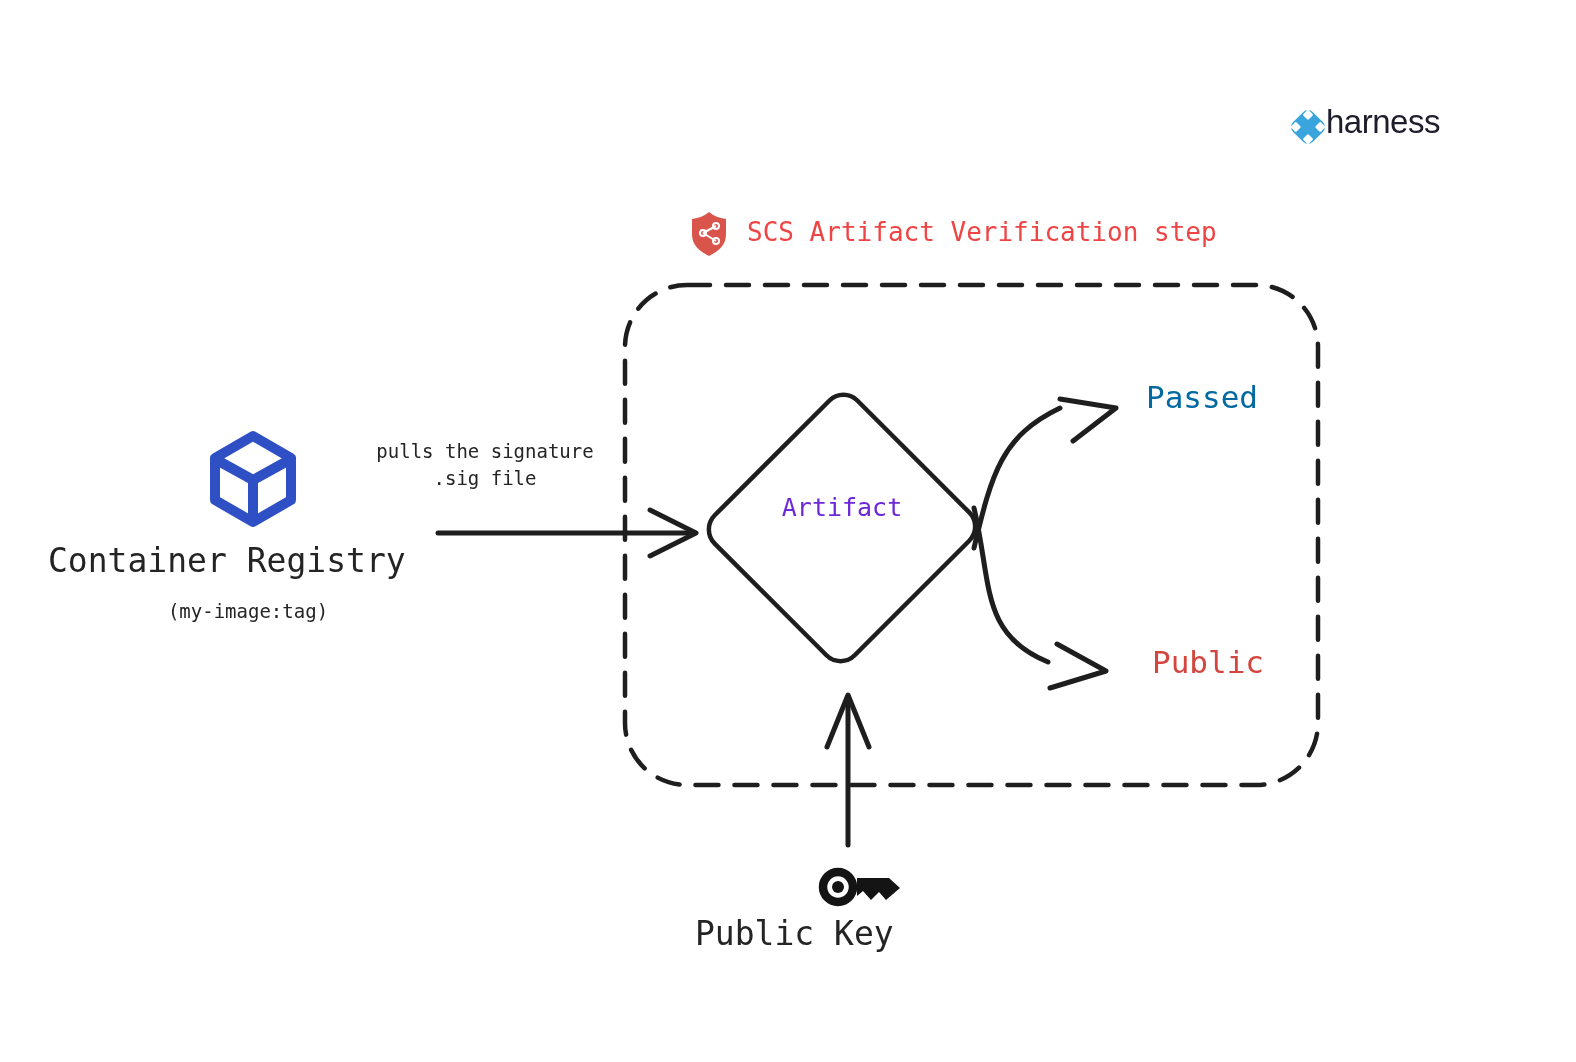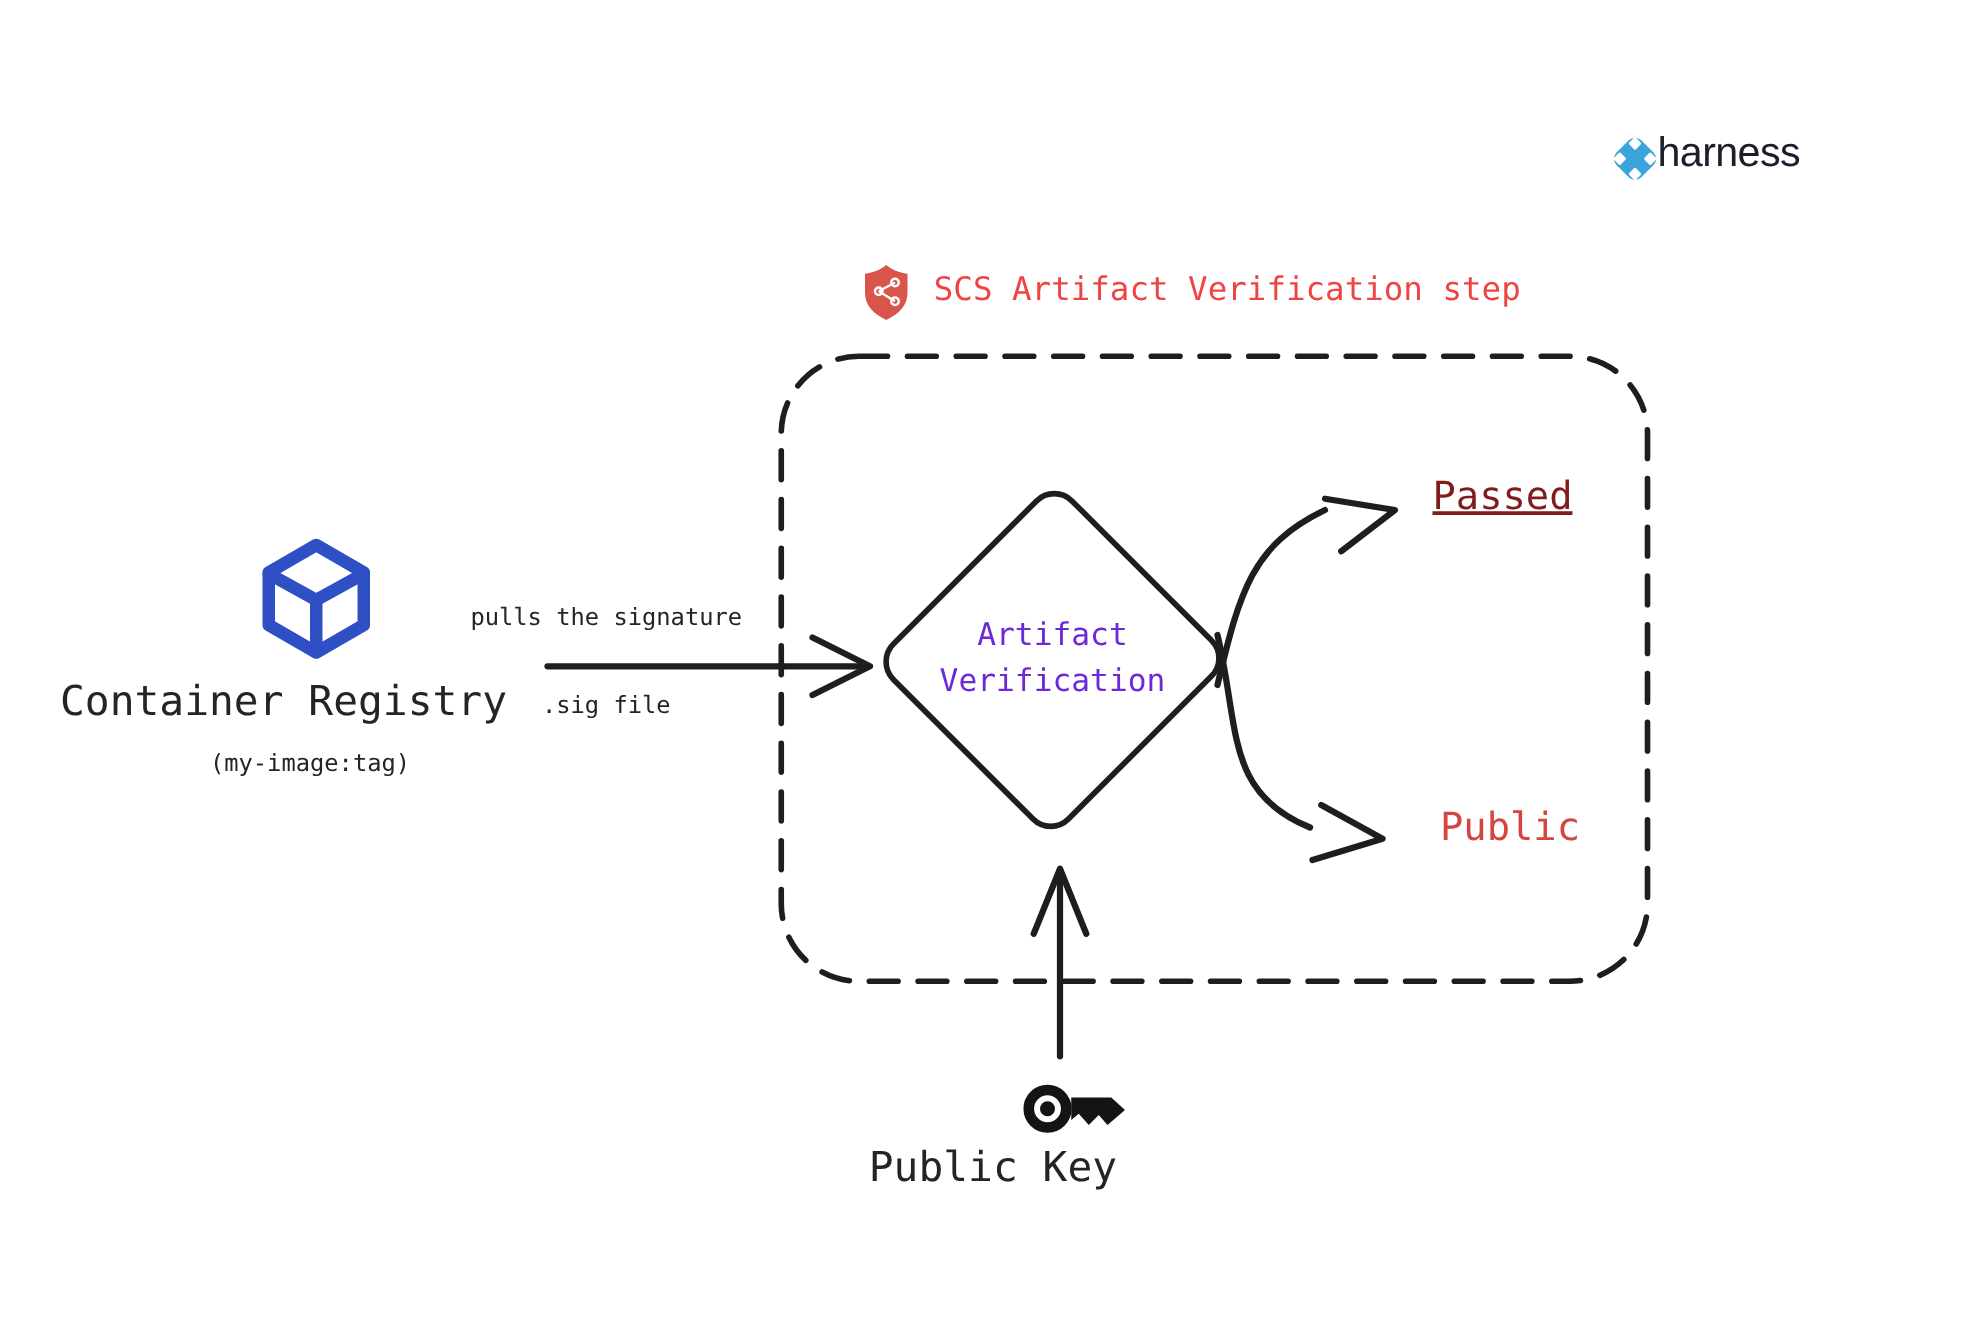--- a/index.html
+++ b/index.html
@@ -10,24 +10,24 @@
   .abs{position:absolute;}
   svg.canvas{position:absolute;left:0;top:0;}
 
   .harness-word{
     left:1326px;top:103px;
     font-family:"Liberation Sans", sans-serif;font-weight:400;font-size:33px;
     color:#1d1d2b;letter-spacing:-0.5px;
   }
   .step-title{left:747px;top:217px;font-size:26px;color:#ef4444;white-space:nowrap;}
   .pull-label{left:360px;top:438px;width:250px;text-align:center;font-size:19px;line-height:27px;color:#242424;}
-  .pull-label span{display:block;margin-top:43px;}
+  .pull-label span{display:block;}
   .diamond-label{left:732px;top:489px;width:220px;text-align:center;font-size:25px;line-height:37px;color:#6d28d9;}
   .diamond-label span{display:block;}
-  .passed-label{left:1146px;top:379px;font-size:31px;color:#7f1d1d;text-decoration:underline;}
+  .passed-label{left:1146px;top:379px;font-size:31px;color:#0369a1;}
   .failed-label{left:1152px;top:644px;font-size:31px;color:#d4453f;}
   .registry-title{left:48px;top:541px;width:400px;text-align:left;font-size:33px;color:#242424;white-space:nowrap;}
   .registry-sub{left:48px;top:600px;width:400px;text-align:center;font-size:19px;color:#242424;}
   .pubkey-title{left:695px;top:914px;width:306px;font-size:33px;color:#242424;}
 </style>
 </head>
 <body>
 
 <svg class="canvas" width="1576" height="1062" viewBox="0 0 1576 1062">
 
@@ -92,21 +92,20 @@
 
 <div class="abs step-title">SCS Artifact Verification step</div>
 
 <div class="abs pull-label">
   <span>pulls the signature</span>
   <span>.sig file</span>
 </div>
 
 <div class="abs diamond-label">
   <span>Artifact</span>
-  <span>Verification</span>
 </div>
 
 <div class="abs passed-label">Passed</div>
 
 <div class="abs failed-label">Public</div>
 
 <div class="abs registry-title">Container Registry</div>
 
 <div class="abs registry-sub">(my-image:tag)</div>
 

